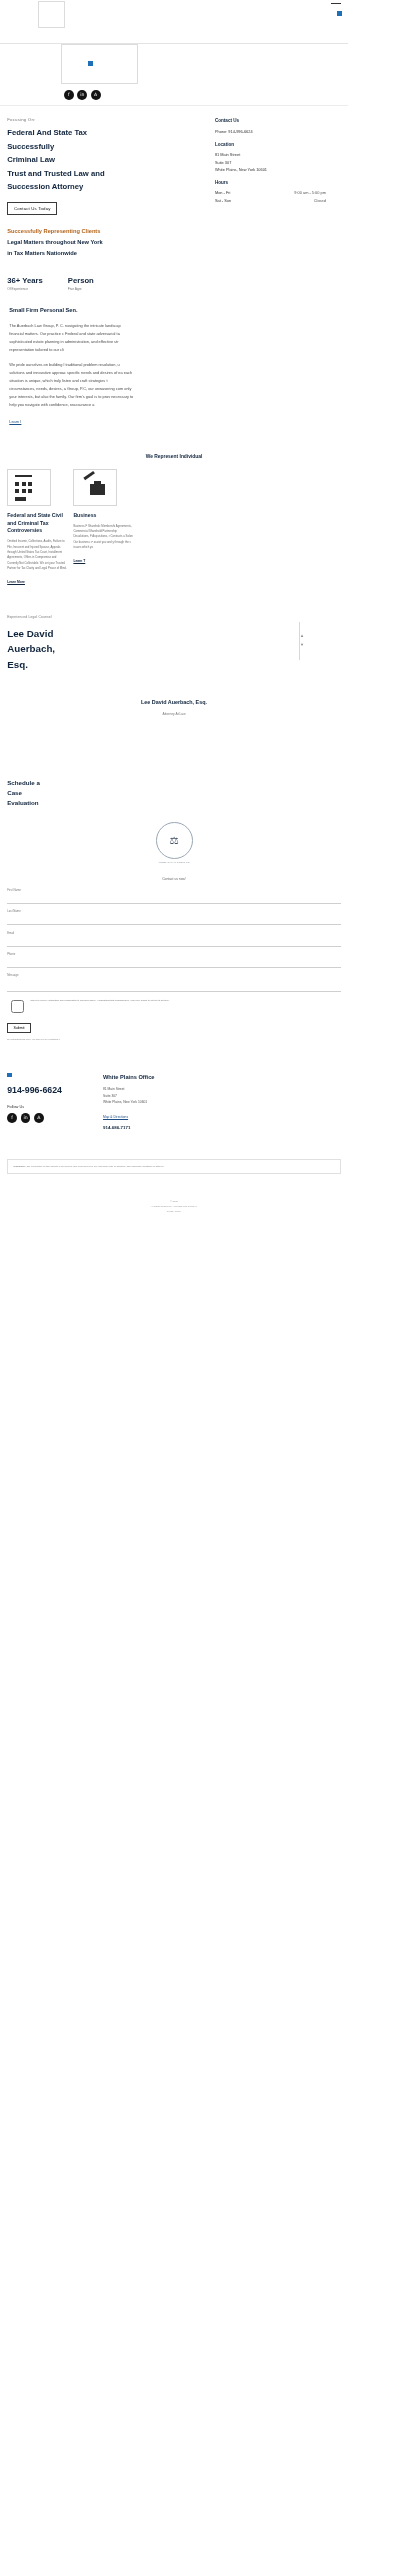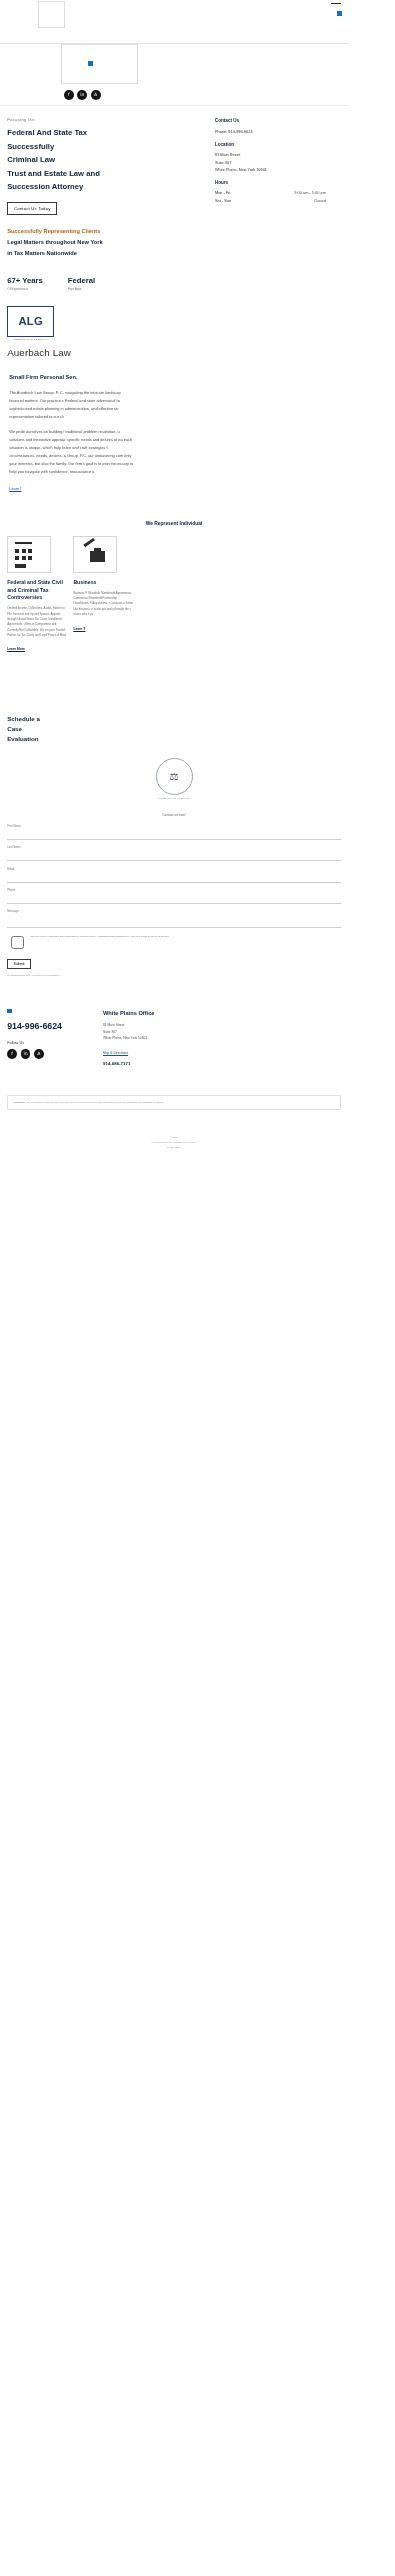--- a/index.html
+++ b/index.html
@@ -340,21 +340,21 @@
       <div class="social">A</div>
     </div>
   </div>
 
   <div class="intro">
     <div class="kicker">Focusing On:</div>
     <h1>
       <span>Federal And State Tax</span><br>
       <span>Successfully</span><br>
       <span>Criminal Law</span><br>
-      <span>Trust and Estate Law and</span><br>
+      <span>Trust and Trusted Law and</span><br>
       <span>Succession Attorney</span>
     </h1>
     <button class="btn-outline">Contact Us Today</button>
 
     <div class="contact-panel">
       <div class="sect">
         <h3>Contact Us</h3>
         <div>
           <span>Phone:</span>
           <span>914-996-6624</span>
@@ -383,34 +383,29 @@
   <div class="tagline">
     <p>
       <span>Successfully Representing Clients</span><br>
       <span class="dark">Legal Matters throughout New York</span><br>
       <span class="dark">in Tax Matters Nationwide</span>
     </p>
   </div>
 
   <div class="stats">
     <div>
-      <div class="stat-num">67+ Years</div>
+      <div class="stat-num">36+ Years</div>
       <div class="stat-lbl">Of Experience</div>
     </div>
     <div>
-      <div class="stat-num">Federal</div>
+      <div class="stat-num">Person</div>
       <div class="stat-lbl">Five Agre</div>
     </div>
   </div>
 
-  <div class="biglogo">
-    <div class="alg-mark">ALG</div>
-    <div class="alg-sub">AUERBACH LAW GROUP P.C.</div>
-    <div class="alg-name">Auerbach Law</div>
-  </div>
 
   <div class="copy">
     <h2>Small Firm Personal Sen.</h2>
     <p>The Auerbach Law Group, P. C. navigating the intricate landscap financial matters. Our practice c Federal and state adversarial ta sophisticated estate planning in administration, and effective str representation tailored to our cli</p>
     <p>We pride ourselves on building l traditional problem resolution, u solutions and innovative approac specific needs and desires of ea each situation is unique, which truly listen and craft strategies t circumstances, needs, desires, a Group, P.C, our unwavering com only your interests, but also the family. Our firm's goal is to prov necessary to help you navigate with confidence, reassurance a</p>
     <a class="link-more" href="#">Learn I</a>
   </div>
 
   <div class="practice-head">We Represent Individual</div>
   <div class="cards">
@@ -434,20 +429,37 @@
         <i style="left:8.2px;top:4.1px;width:12.4px;height:2.6px;transform:rotate(-35deg);"></i>
         <i style="left:15.5px;top:14.4px;width:15.5px;height:11.3px;"></i>
         <i style="left:19.6px;top:11.3px;width:7.2px;height:2.6px;"></i>
       </div>
       <h3>Business</h3>
       <p>Business F Shareholc Membershi Agreements, Commercial Sharehold Partnership Dissolutions, F Acquisitions, r Contracts a Solon Our business c• assist you and y through the s issues which yo</p>
       <a class="more" href="#">Learn T</a>
     </div>
   </div>
 
+  <div class="atty">
+    <div class="kicker2">Experienced Legal Counsel</div>
+    <h2>
+      <span>Lee David</span><br>
+      <span>Auerbach,</span><br>
+      <span>Esq.</span>
+    </h2>
+    <div class="atty-rail"></div>
+    <div class="atty-arrows">
+      <div>▲</div>
+      <div>▼</div>
+    </div>
+    <div class="atty-card">
+      <div class="nm">Lee David Auerbach, Esq.</div>
+      <div class="rl">Attorney At Law</div>
+    </div>
+  </div>
 
   <div class="consult">
     <h2>
       <span>Schedule a</span><br>
       <span>Case</span><br>
       <span>Evaluation</span>
     </h2>
     <div class="seal">⚖</div>
     <div class="seal-cap">AUERBACH LAW GROUP P.C.</div>
 

